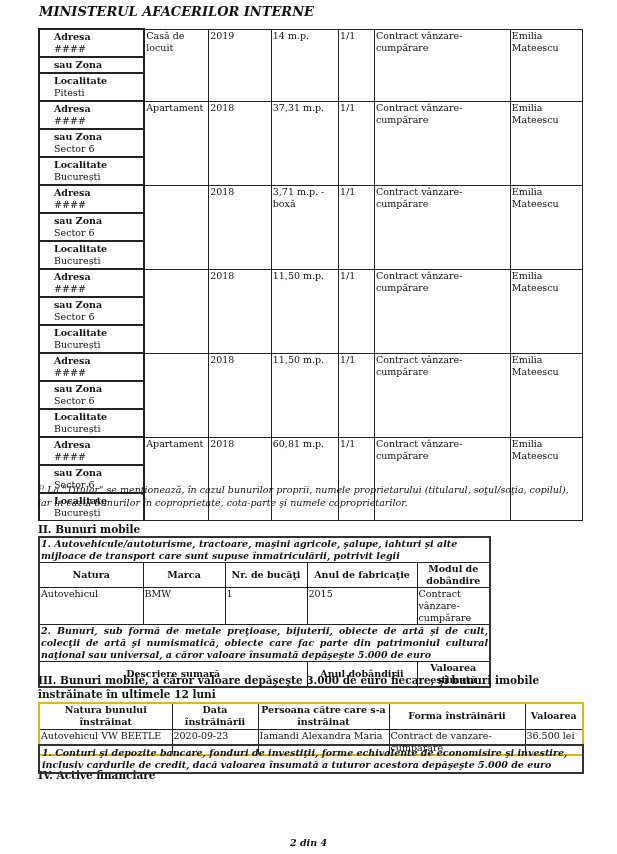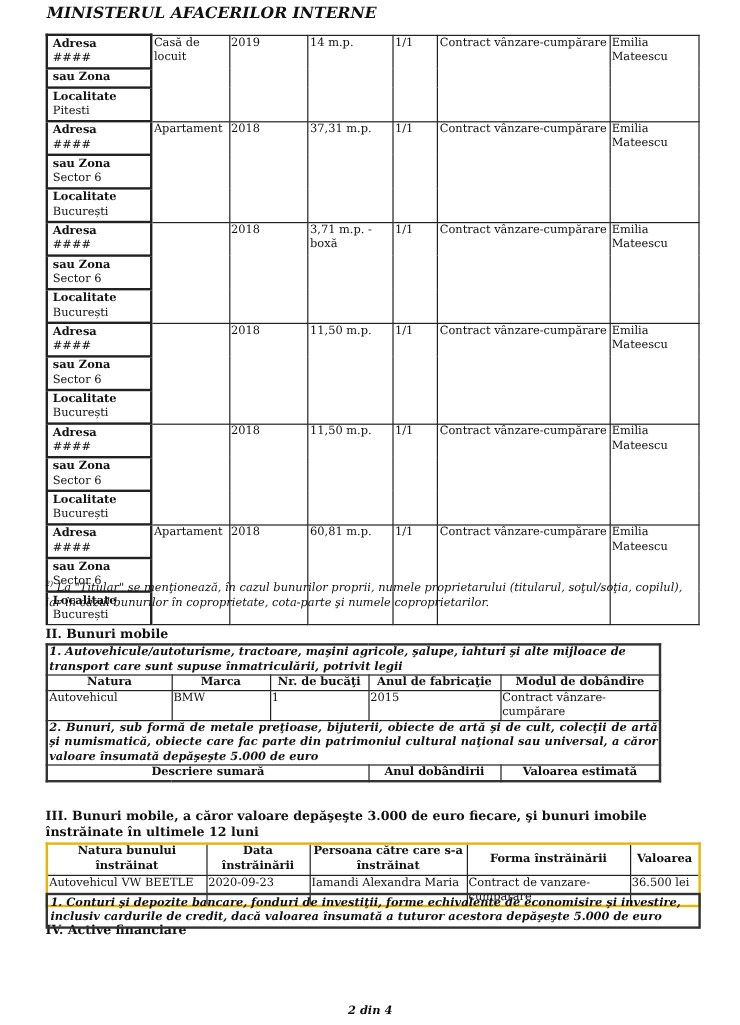--- a/index.html
+++ b/index.html
@@ -4,21 +4,21 @@
 <style>
   html, body { margin:0; padding:0; background:#fff; }
   body { width:617px; height:854px; position:relative; overflow:hidden;
          font-family:"DejaVu Serif", "Liberation Serif", serif; color:#111; font-size:9.5px; line-height:12px; }
   .hdr { position:absolute; left:39px; top:6px; font-weight:bold; font-style:italic; font-size:13px; }
   table { border-collapse:collapse; position:absolute; }
   td, th { padding:0 1px; vertical-align:top; }
   
   #prop { left:38px; top:28px; width:545px; }
   #prop td { border:1px solid #222; }
-  #prop td.lab { width:78px; border-width:2px 2px 1px 2px; padding:1px 4px; height:auto; }
+  #prop td.lab { width:78px; border-width:2px 2px 1px 2px; padding:1px 14px; height:auto; }
   #prop .lab b { display:block; font-weight:bold; }
   .fn { position:absolute; left:38px; top:480px; width:546px; font-style:italic; font-size:9.5px; line-height:13px; }
   .fn sup { font-size:6px; }
   .sec { position:absolute; left:38px; font-weight:bold; font-size:10.5px; }
   .box { position:absolute; border:2px solid #333; box-sizing:border-box; }
   .it { font-weight:bold; font-style:italic; }
   .t2 td, .t2 th { border:1px solid #222; font-size:9.5px; }
   .t2 th { font-weight:bold; text-align:center; vertical-align:middle; }
 </style>
 </head>
@@ -127,21 +127,21 @@
       <tr>
         <td class="lab" style="height:24px"><b>Localitate</b><span>București</span></td>
       </tr>
     </tbody>
 </table>
 
 <div class="fn"><sup>2)</sup><span> La "Titular" se menţionează, în cazul bunurilor proprii, numele proprietarului (titularul, soţul/soţia, copilul), iar în cazul bunurilor în coproprietate, cota-parte şi numele coproprietarilor.</span></div>
 
 <div class="sec" style="top:523px;">II. Bunuri mobile</div>
 
-<table class="t2" style="left:38px; top:536px; width:513px; border:2px solid #333;">
+<table class="t2" style="left:38px; top:536px; width:453px; border:2px solid #333;">
   <colgroup>
       <col style="width:104px">
       <col style="width:82px">
       <col style="width:82px">
       <col style="width:110px">
       <col>
     </colgroup>
   <tbody>
       <tr>
         <td colspan="5" class="it">1. Autovehicule/autoturisme, tractoare, maşini agricole, şalupe, iahturi şi alte mijloace de transport care sunt supuse înmatriculării, potrivit legii</td>

